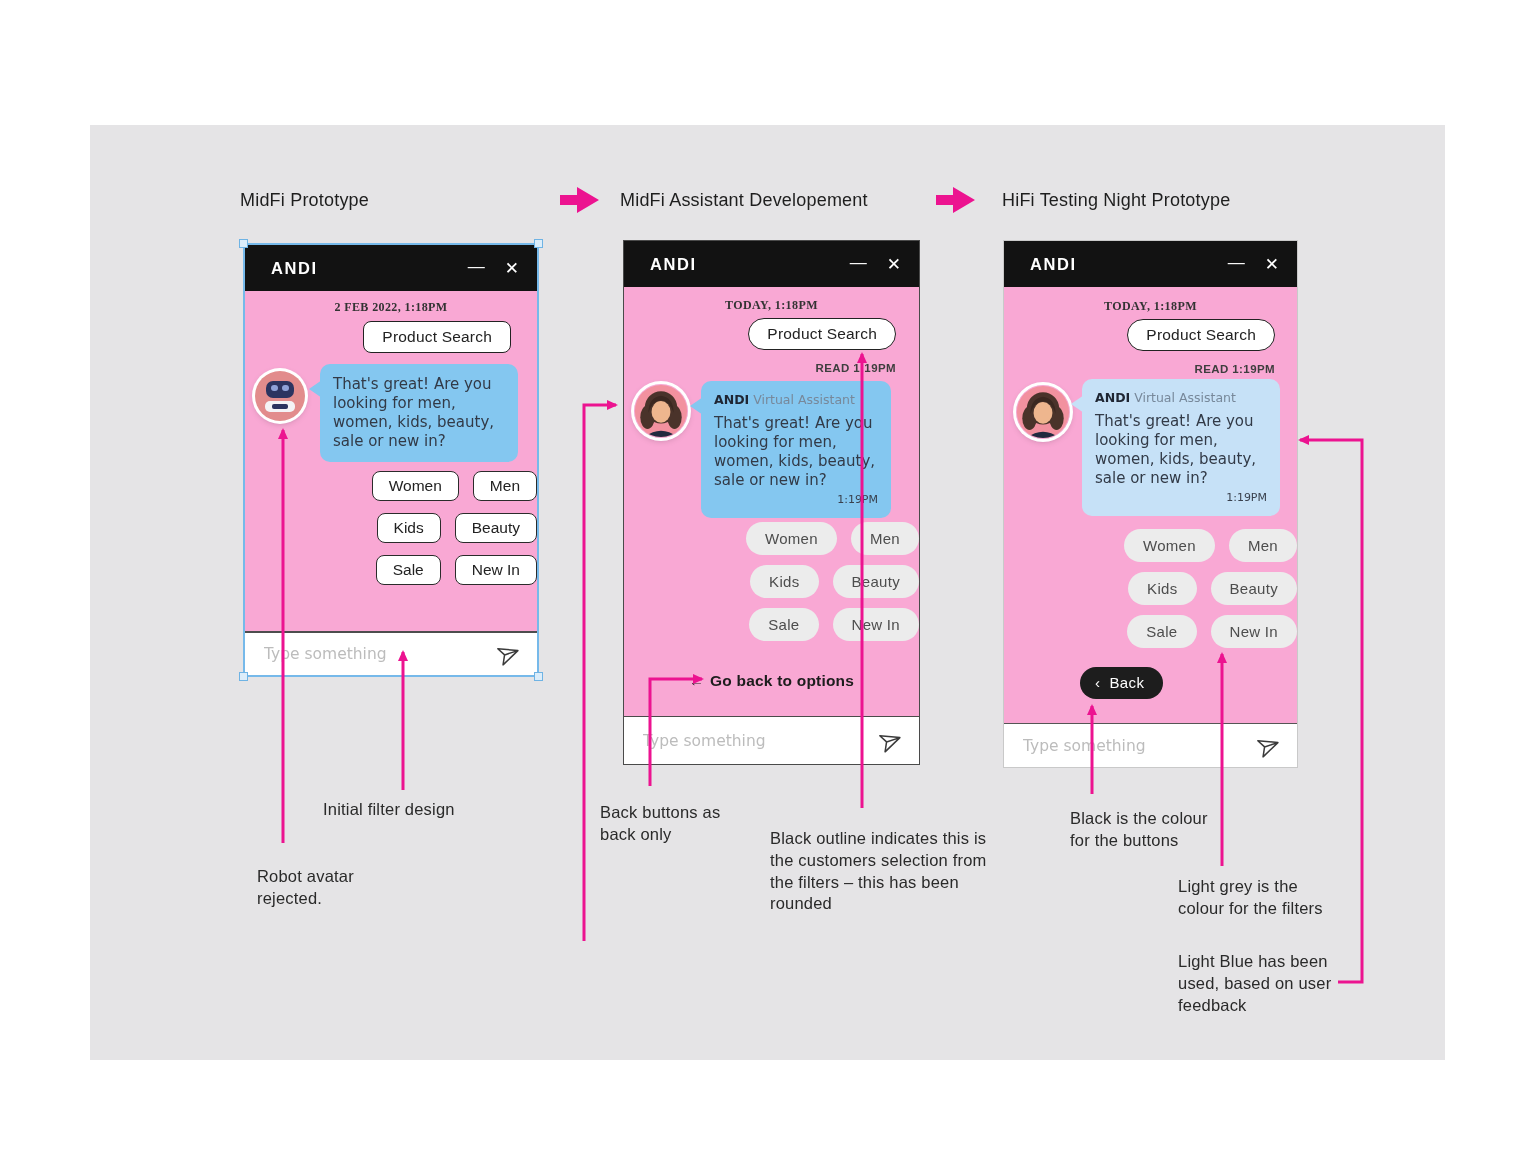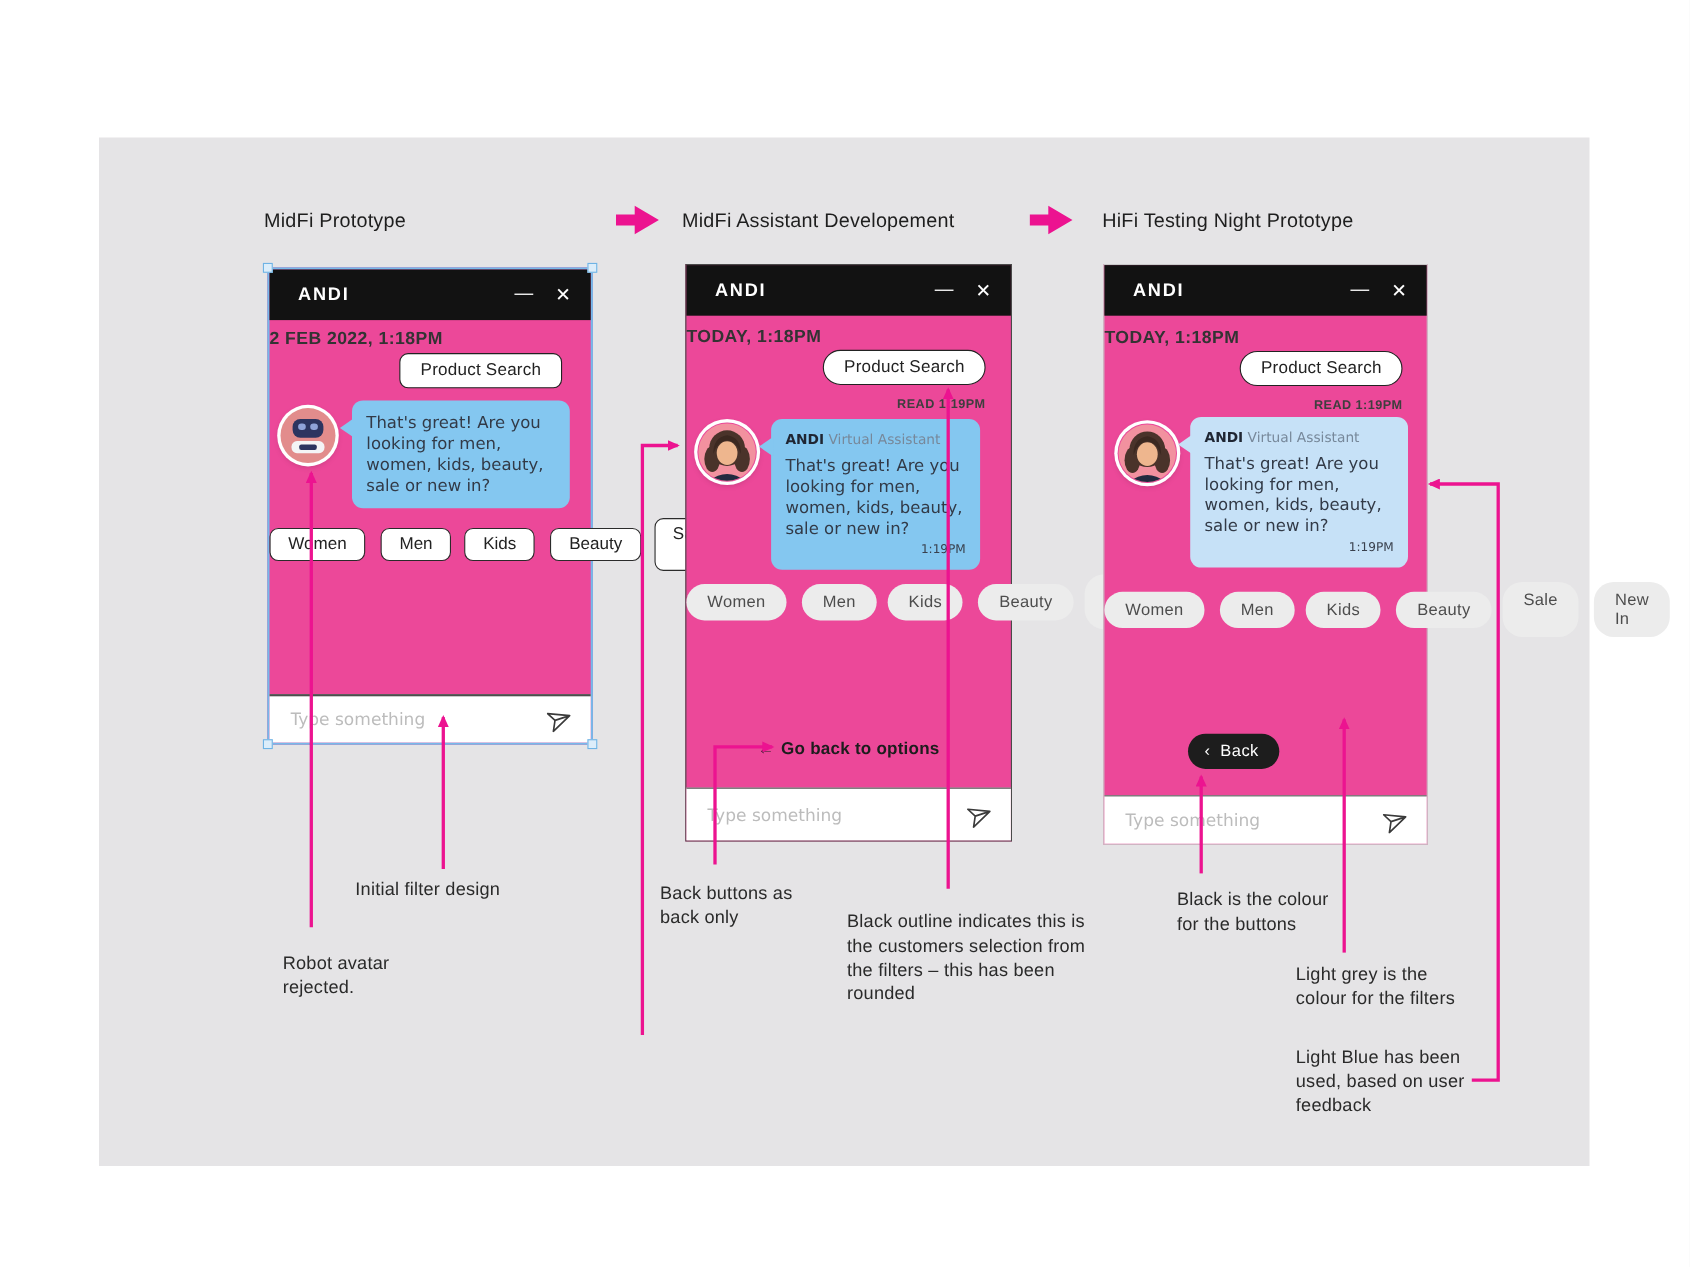--- a/index.html
+++ b/index.html
@@ -6,35 +6,35 @@
   html,body { background:#ffffff; }
   body { width:1536px; height:1152px; position:relative; font-family:"Liberation Sans", sans-serif; }
   #stage { position:absolute; inset:0; overflow:hidden; }
   .panel { position:absolute; left:90px; top:125px; width:1355px; height:935px; background:#e5e4e6; }
 
   .stage-label { position:absolute; font-size:18px; color:#1e1e1e; letter-spacing:.2px; }
   .stage-arrow { position:absolute; width:40px; height:28px; }
   .stage-arrow svg { display:block; }
 
   
-  .win { position:absolute; background:#ec4899; }
+  .win { position:absolute; background:#f9a8d4; }
   #w1 { left:243px; top:243px; width:296px; height:434px; border:2px solid #76b9ea; }
   #w2 { left:623px; top:240px; width:297px; height:525px; border:1.5px solid #4a4a4a; }
   #w3 { left:1003px; top:240px; width:295px; height:528px; border:1px solid #c9c9c9; }
 
   .handle { position:absolute; width:9px; height:9px; background:#dcedfa; border:1.5px solid #6fb3e4; z-index:5; }
   .h-tl{left:-6px;top:-6px}.h-tr{right:-6px;top:-6px}.h-bl{left:-6px;bottom:-6px}.h-br{right:-6px;bottom:-6px}
 
   .titlebar { position:absolute; left:0; right:0; top:0; height:46px; background:#121212; display:flex; align-items:center; padding:0 18px 0 26px; }
   .titlebar .t { color:#fff; font-weight:700; font-size:16.5px; letter-spacing:1.6px; }
   .titlebar .chrome { margin-left:auto; display:flex; align-items:center; gap:20px; color:#fff; }
   .titlebar .min { font-size:17px; line-height:1; transform:translateY(-2px); font-weight:400; }
   .titlebar .cls { font-size:17px; line-height:1; font-weight:300; }
 
-  .day-stamp { position:absolute; left:0; right:0; font-size:16px; color:#333; font-weight:600; letter-spacing:.4px; }
+  .day-stamp { position:absolute; left:0; right:0; text-align:center; font-size:12px; color:#333; font-weight:600; letter-spacing:.4px;font-family:Liberation Serif, serif; }
   .read-stamp { position:absolute; font-size:11.5px; color:#3e3e3e; letter-spacing:.4px; font-weight:600; }
 
   .selection-btn { position:absolute; border:1.7px solid #222; background:#fff; color:#222; font-size:15.5px; padding:6px 18px; letter-spacing:.2px; }
   .sq { border-radius:8px; }
   .pill { border-radius:17px; }
 
   .avatar { position:absolute; border-radius:50%; }
   .ring { box-shadow:0 0 0 3px #fff, 0 2px 7px rgba(0,0,0,.25); }
 
   
@@ -46,21 +46,21 @@
   .robot .mouth { position:absolute; left:17px; top:33px; width:16px; height:5px; background:#2c3460; border-radius:2px; }
 
   .bubble { position:absolute; background:#84c7f0; border-radius:10px; padding:11px 13px; color:#323a47; font-size:15px; line-height:1.27; font-family:"DejaVu Sans","Liberation Sans",sans-serif; }
   .bubble:before { content:""; position:absolute; left:-11px; top:16px; border-top:9px solid transparent; border-bottom:9px solid transparent; border-right:13px solid #84c7f0; }
   .bubble.light { background:#c6e1f7; } .bubble.light:before { border-right-color:#c6e1f7; }
   .sender { font-size:12.5px; margin-bottom:6px; }
   .sender b { color:#1f2633; font-weight:700; }
   .sender span { color:#77889a; }
   .msg-time { text-align:right; font-size:11px; color:#39404d; margin-top:3px; }
 
-  .filters { position:absolute; left:0; right:0; display:flex; align-items:center; }
+  .filters { position:absolute; left:0; right:0; display:flex; flex-direction:column; align-items:flex-end; }
   .frow { display:flex; justify-content:center; gap:14px; }
   .chip-outline { border:1.6px solid #2b2b2b; border-radius:8px; padding:5px 16px; font-size:15.5px; color:#222; background:#fff; }
   .chip-grey { background:#ececec; border-radius:18px; padding:8px 19px; font-size:15px; color:#4d4d4d; letter-spacing:.3px; }
   #w1 .filters { gap:12px; } #w2 .filters,#w3 .filters { gap:10px; }
 
   .goback { position:absolute; left:0; right:0; text-align:center; font-size:15.5px; font-weight:600; color:#1d1d1d; letter-spacing:.2px; }
   .goback .arr { font-size:15px; margin-right:6px; }
   .back-btn { position:absolute; background:#1d1d1d; color:#fff; border-radius:17px; padding:7px 19px 8px 15px; font-size:15px; letter-spacing:.4px; }
   .back-btn .chev { margin-right:9px; font-size:15px; }
 

